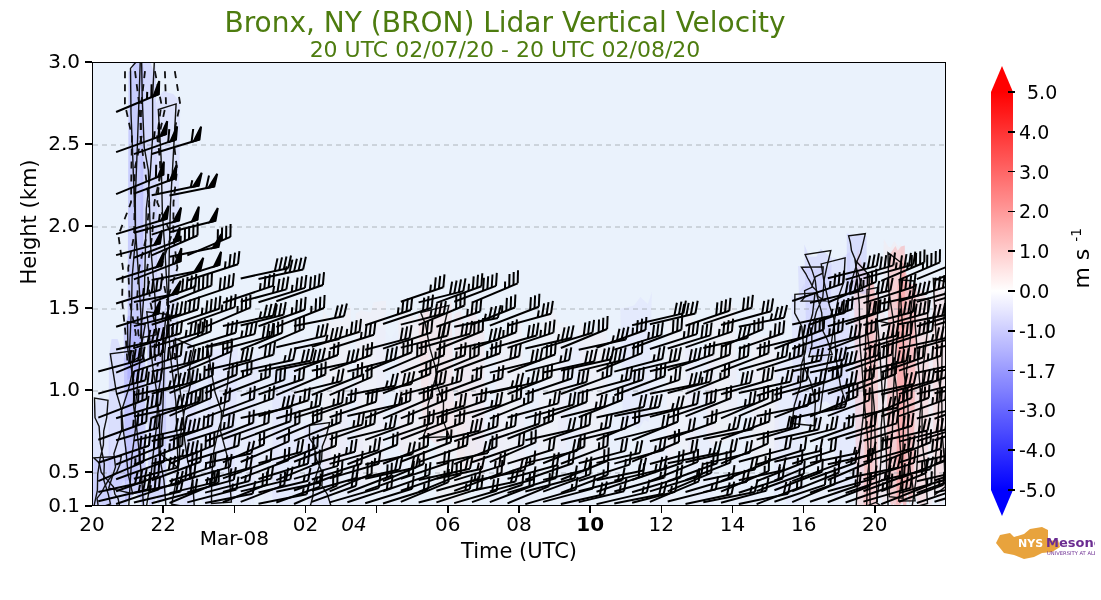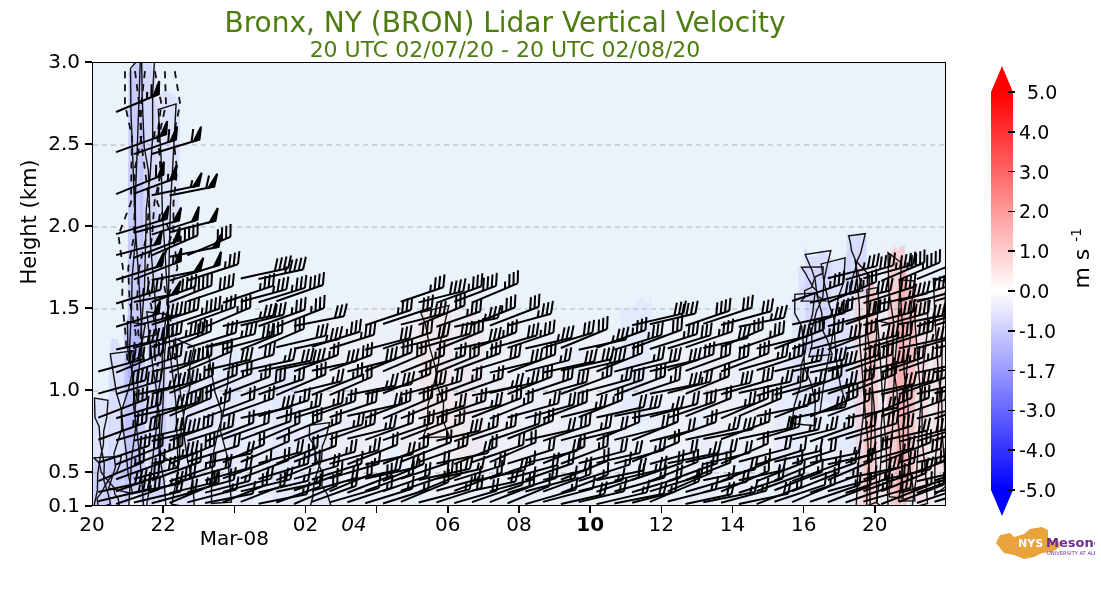--- a/index.html
+++ b/index.html
@@ -3246,20 +3246,21 @@
       <div class="xtick-label" style="left: 661.333px; top: 512px;">12</div>
       <div class="xtick-mark" style="left: 731.7px; top: 506px;"></div>
       <div class="xtick-label" style="left: 732.5px; top: 512px;">14</div>
       <div class="xtick-mark" style="left: 802.867px; top: 506px;"></div>
       <div class="xtick-label" style="left: 803.667px; top: 512px;">16</div>
       <div class="xtick-mark" style="left: 874.033px; top: 506px;"></div>
       <div class="xtick-label" style="left: 874.833px; top: 512px;">20</div>
     </div>
 
   <div id="ylabel">Height (km)</div>
+  <div id="xlabel">Time (UTC)</div>
 
   <div id="cbar-wrap">
     <svg id="cbar-svg" width="40" height="458" viewBox="0 0 40 458">
         <defs>
           <linearGradient id="bwrgrad" x1="0" y1="0" x2="0" y2="1">
             <stop offset="0.00%" stop-color="rgb(255,0,0)"></stop>
             <stop offset="2.50%" stop-color="rgb(255,13,13)"></stop>
             <stop offset="5.00%" stop-color="rgb(255,25,25)"></stop>
             <stop offset="7.50%" stop-color="rgb(255,38,38)"></stop>
             <stop offset="10.00%" stop-color="rgb(255,51,51)"></stop>

